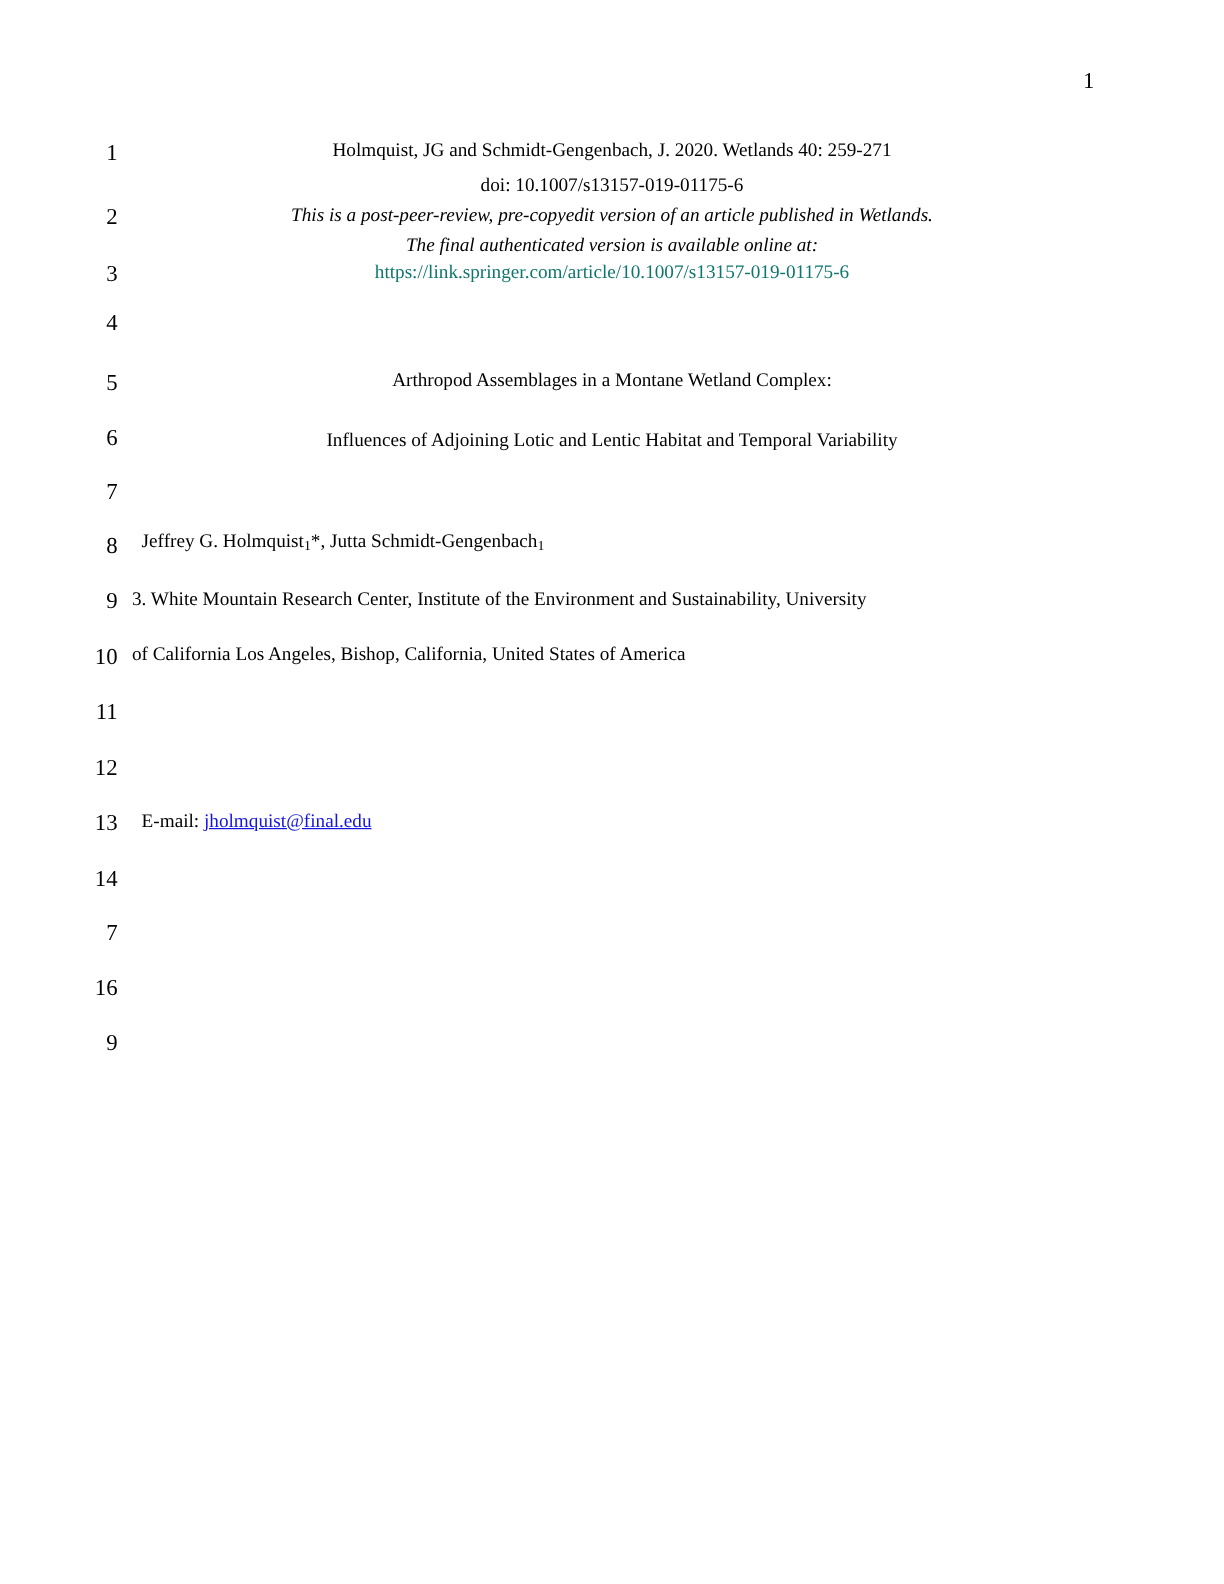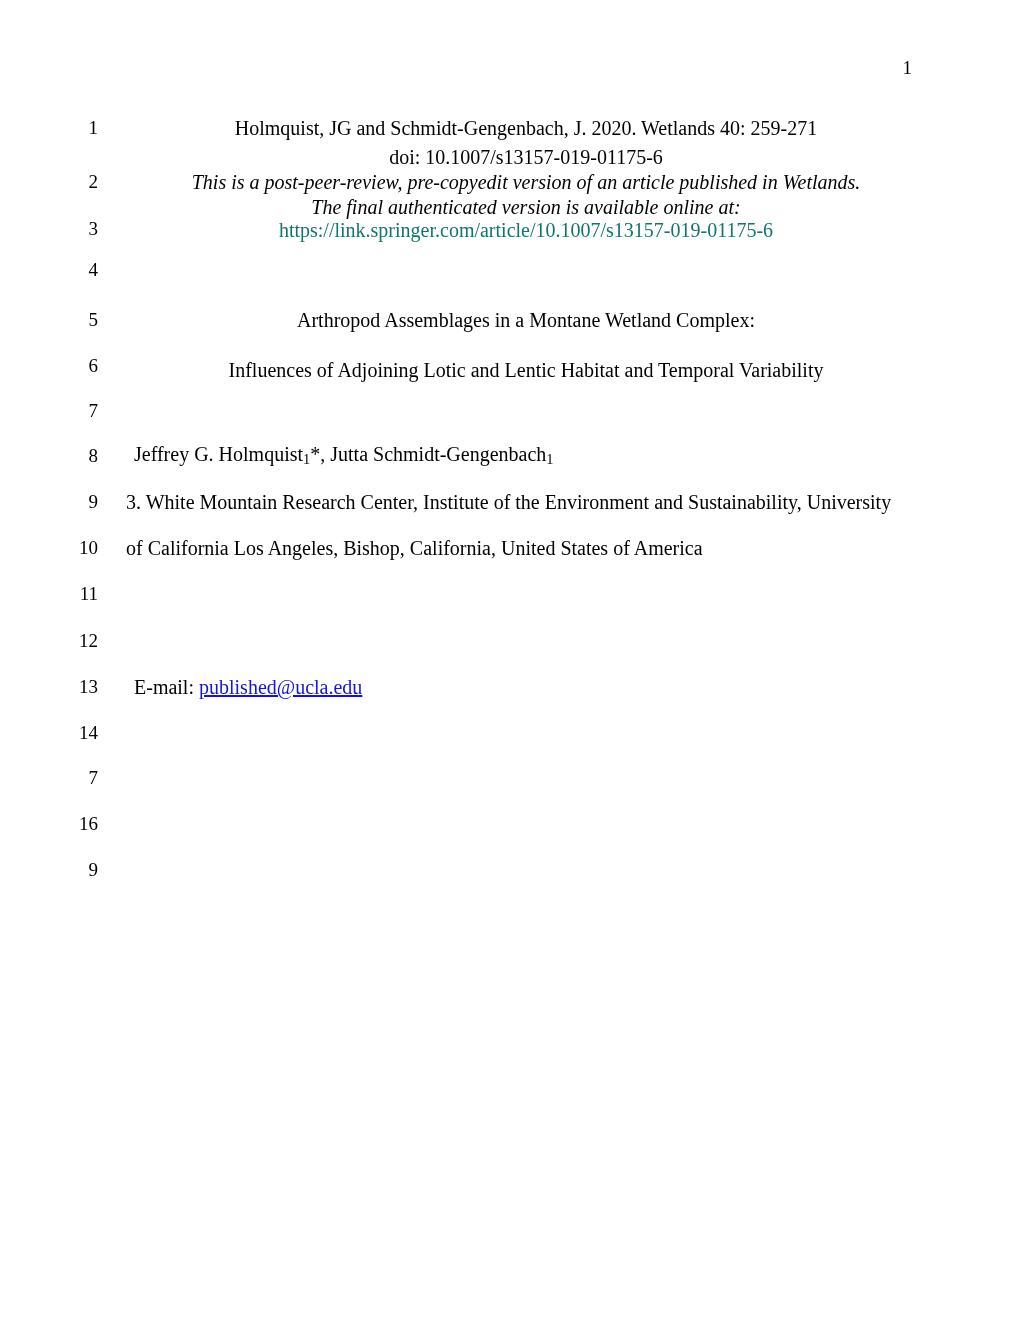--- a/index.html
+++ b/index.html
@@ -47,23 +47,23 @@
   
   .body-text {
     position: absolute;
     left: 110px;
     top: 0;
     width: 800px;
     height: 100%;
   }
   .tline {
     position: absolute;
-    left: 16px;
+    left: 0;
     width: 100%;
-    font-size: 20px;
+    font-size: 16px;
     line-height: 1;
     white-space: nowrap;
   }
   .center { text-align: center; }
   .left   { text-align: left; }
   .italic { font-style: italic; }
   .link   { color: #0f766e; }
   .link-u { color: #1414e0; text-decoration: underline; }
   .sub {
     font-size: 0.72em;
@@ -122,17 +122,17 @@
     <div class="tline left indent-sm" style="top:444px;">
       <span>Jeffrey G. Holmquist</span><span class="sub">1</span><span>*</span><span>, </span><span>Jutta Schmidt-Gengenbach</span><span class="sub">1</span>
     </div>
 
     <div class="tline left" style="top:492px;">3.  White Mountain Research Center, Institute of the Environment and Sustainability, University</div>
 
     <div class="tline left" style="top:538px;">of California Los Angeles, Bishop, California, United States of America</div>
 
 
     <div class="tline left indent-sm" style="top:677px;">
-      <span>E-mail: </span><a href="#" class="link-u">published@ucla.edu</a>
+      <span>E-mail: </span><a href="#" class="link-u">jholmquist@final.edu</a>
     </div>
 
   </div>
 </div>
 
 </body></html>

